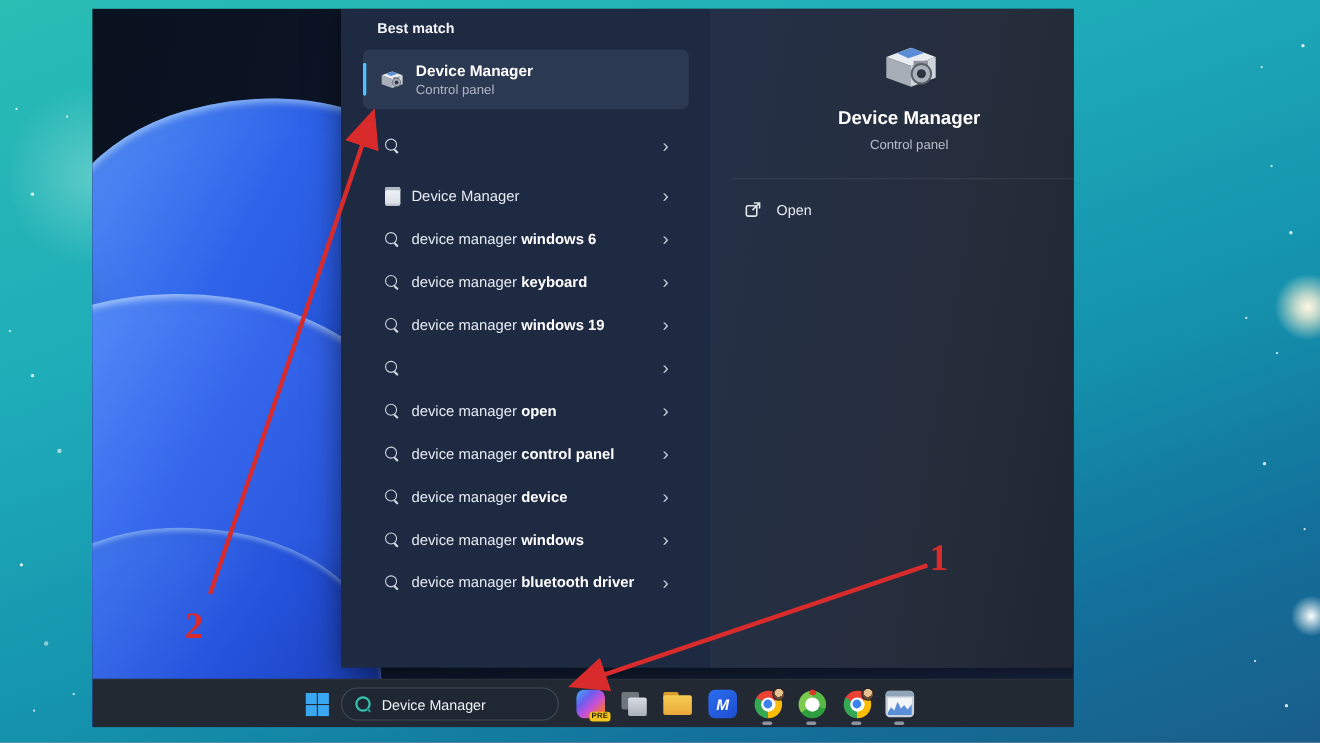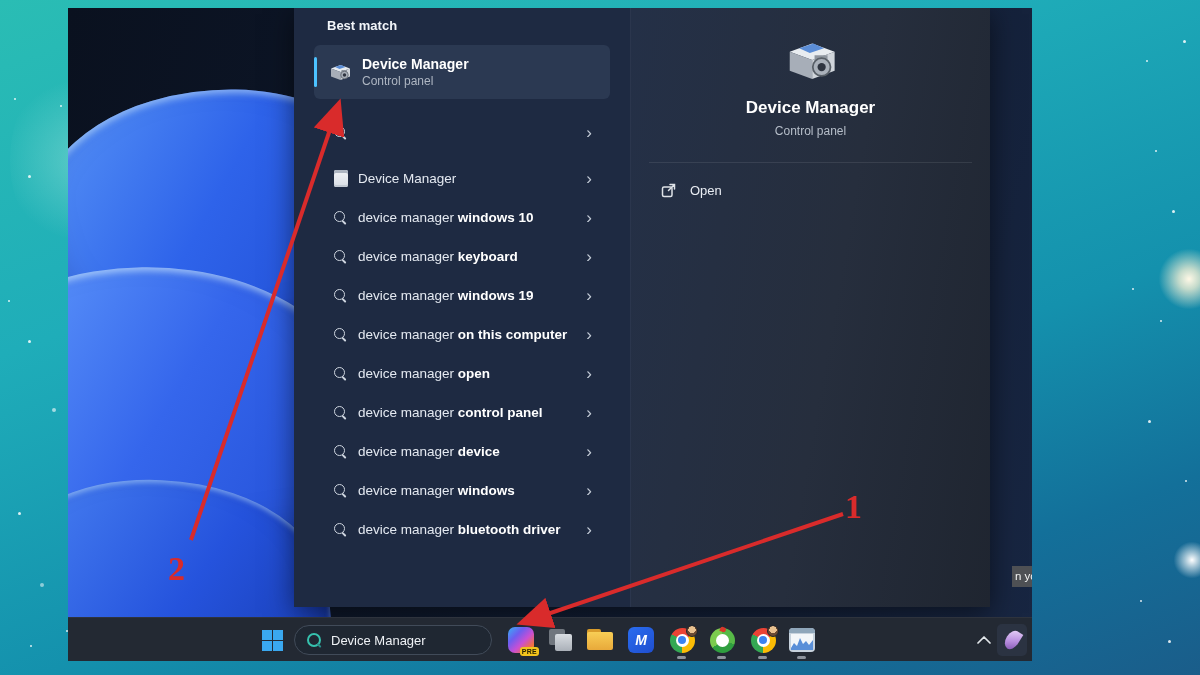--- a/index.html
+++ b/index.html
@@ -14,21 +14,21 @@
   .sparkle { position:absolute; width:3px; height:3px; border-radius:50%; background:rgba(255,255,255,.85); pointer-events:none; }
   .glow { position:absolute; border-radius:50%; pointer-events:none; }
   .glow-big { left:1156px; top:246px; width:66px; height:66px;
     background:radial-gradient(circle,#fff8e6 0%, rgba(255,244,214,.75) 22%, rgba(255,244,214,0) 65%); }
   .glow-small { left:1172px; top:540px; width:40px; height:40px;
     background:radial-gradient(circle,#ffffff 0%, rgba(255,255,255,.6) 25%, rgba(255,255,255,0) 65%); }
   .glow-teal { left:10px; top:60px; width:150px; height:200px;
     background:radial-gradient(circle,rgba(220,255,240,.30) 0%, rgba(220,255,240,0) 65%); }
 
   
-  .shot { position:absolute; left:68px; top:8px; width:964px; height:653px;
+  .shot { position:absolute; left:84px; top:8px; width:892px; height:653px;
     background:linear-gradient(105deg,#0a111f 0%,#0e182b 45%,#182642 100%);
     overflow:hidden; }
 
   
   .wallpaper { position:absolute; inset:0; overflow:hidden; }
   .petal { position:absolute; }
   .p1 { left:-30px; top:78px; width:372px; height:292px; transform:rotate(-16deg);
     border-radius:68% 98% 12% 88% / 62% 92% 18% 78%;
     background:linear-gradient(135deg,#5a97f7 0%,#2e63ea 45%,#1c46cc 100%);
     box-shadow:inset 0 4px 6px rgba(195,228,255,.55), inset 0 -30px 42px rgba(9,16,58,.55); }
@@ -230,36 +230,35 @@
     <span class="ric icon-search"></span>
     <span class="chev">›</span>
   </div>
           <div class="srow">
     <span class="ric icon-app"></span>
     <span class="rtext"><span>Device Manager</span></span>
     <span class="chev">›</span>
   </div>
           <div class="srow">
     <span class="ric icon-search"></span>
-    <span class="rtext"><span>device manager </span><b>windows 10</b></span>
+    <span class="rtext"><span>device manager </span><b>windows 6</b></span>
     <span class="chev">›</span>
   </div>
           <div class="srow">
     <span class="ric icon-search"></span>
     <span class="rtext"><span>device manager </span><b>keyboard</b></span>
     <span class="chev">›</span>
   </div>
           <div class="srow">
     <span class="ric icon-search"></span>
     <span class="rtext"><span>device manager </span><b>windows 19</b></span>
     <span class="chev">›</span>
   </div>
           <div class="srow">
     <span class="ric icon-search"></span>
-    <span class="rtext"><span>device manager </span><b>on this computer</b></span>
     <span class="chev">›</span>
   </div>
           <div class="srow">
     <span class="ric icon-search"></span>
     <span class="rtext"><span>device manager </span><b>open</b></span>
     <span class="chev">›</span>
   </div>
           <div class="srow">
     <span class="ric icon-search"></span>
     <span class="rtext"><span>device manager </span><b>control panel</b></span>

